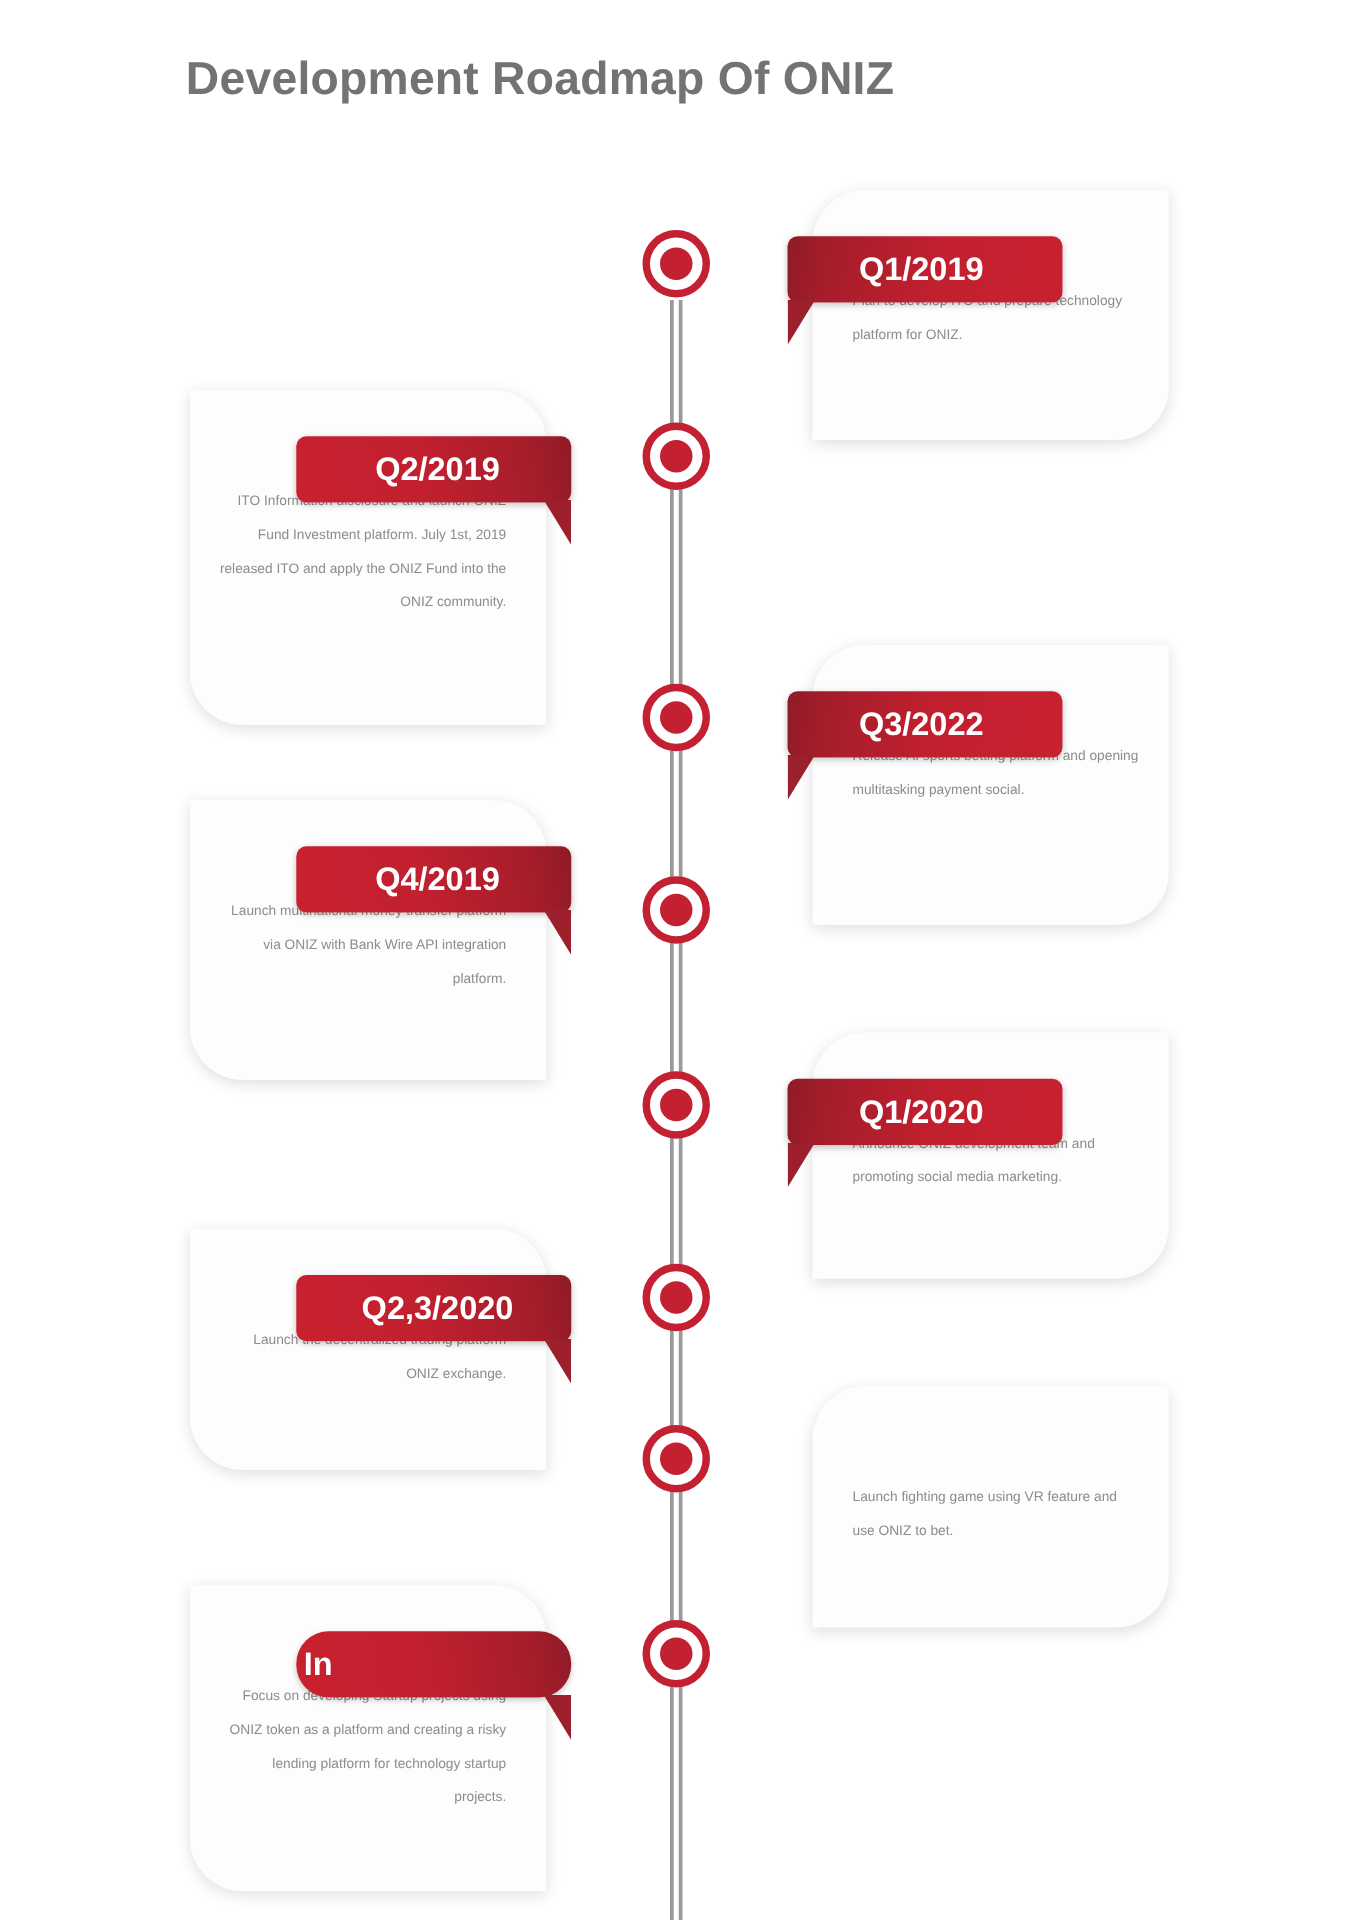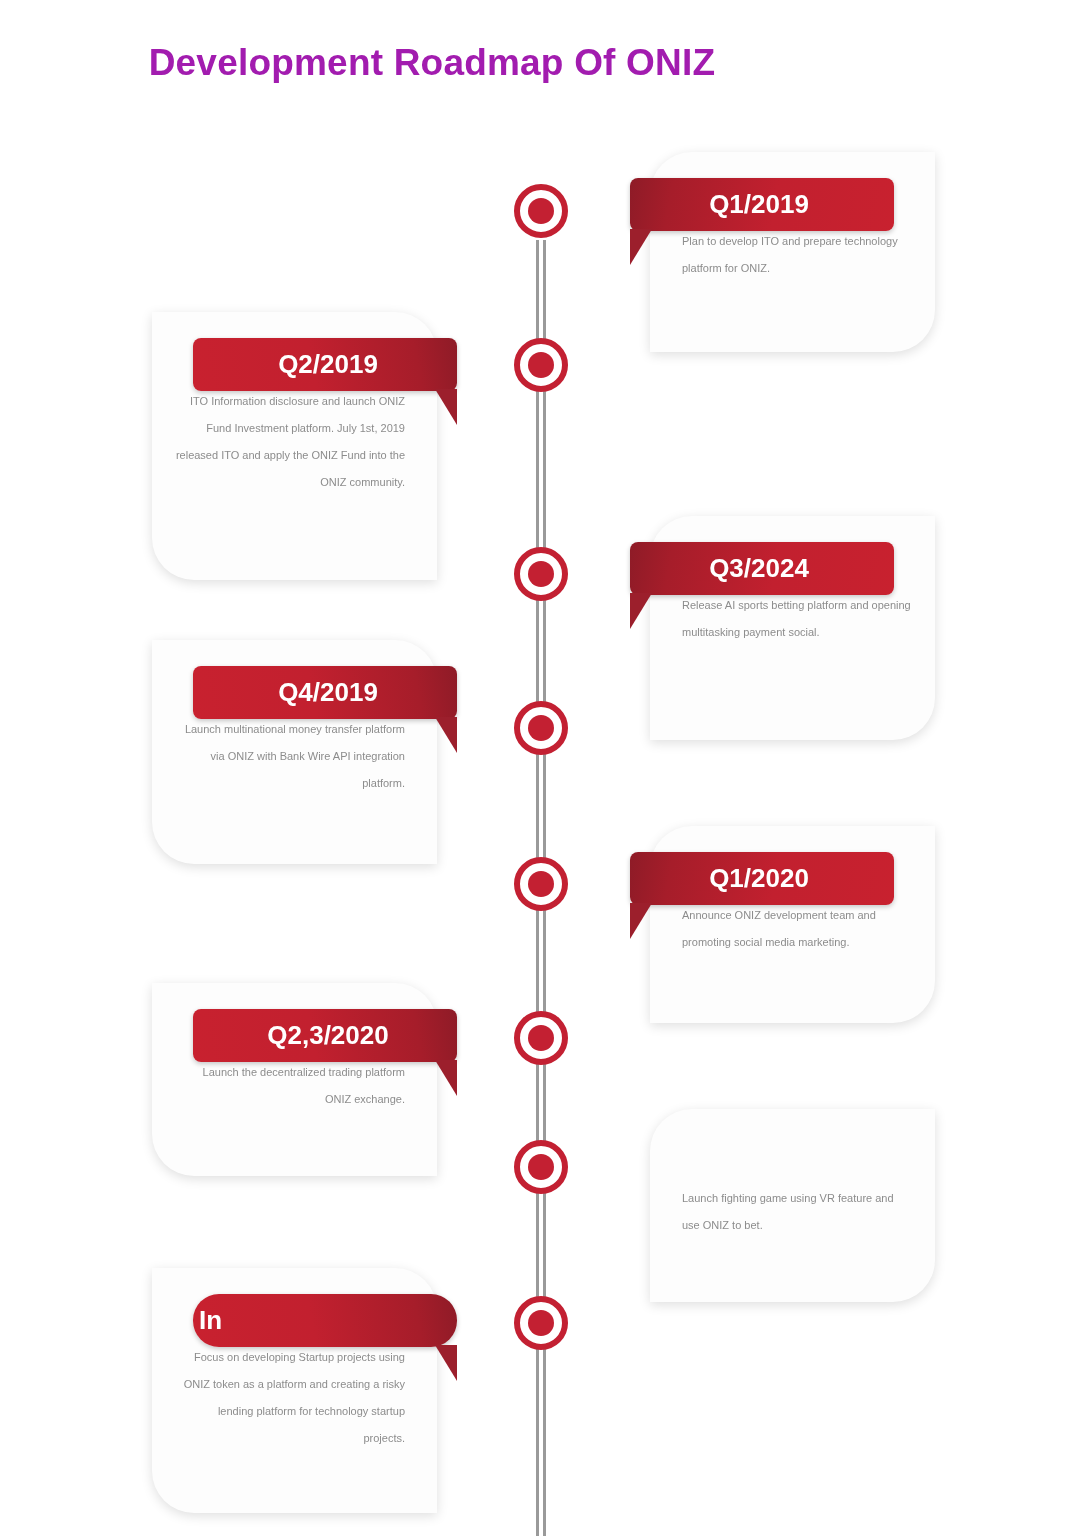--- a/index.html
+++ b/index.html
@@ -17,21 +17,21 @@
 
   
   .page-title {
     position: absolute;
     top: 42px;
     left: 0;
     width: 864px;
     text-align: center;
     font-size: 37px;
     font-weight: bold;
-    color: #a21caf;
+    color: #737373;
     letter-spacing: 0.2px;
   }
 
   
   .spine {
     position: absolute;
     left: 536px;
     top: 240px;
     width: 10px;
     height: 1296px;
@@ -88,22 +88,23 @@
     color: #8c8c8c;
     padding: 20px 22px 28px 22px;
   }
   .card.right .card-body { text-align: left; padding-left: 32px; }
   .card.left .card-body  { text-align: right; padding-right: 32px; }
 
   
   .ribbon {
     position: absolute;
     height: 53px;
-    width: 264px;
+    width: 220px;
     z-index: 4;
+    margin-top: 11px;
   }
   .ribbon .ribbon-bar {
     position: absolute;
     inset: 0;
     border-radius: 8px;
     color: #ffffff;
     font-size: 26px;
     font-weight: bold;
     line-height: 53px;
     box-sizing: border-box;
@@ -183,21 +184,21 @@
 <div class="card left" style="top:312px; height:268px;">
   <div class="ribbon left-card">
     <div class="ribbon-bar">Q2/2019</div>
     <div class="tail"></div>
   </div>
   <div class="card-body" style="padding-top:76px">ITO Information disclosure and launch ONIZ Fund Investment platform. July 1st, 2019 released ITO and apply the ONIZ Fund into the ONIZ community.</div>
 </div>
 
 <div class="card right" style="top:516px; height:224px;">
   <div class="ribbon right-card">
-    <div class="ribbon-bar">Q3/2024</div>
+    <div class="ribbon-bar">Q3/2022</div>
     <div class="tail"></div>
   </div>
   <div class="card-body" style="padding-top:76px">Release AI sports betting platform and opening multitasking payment social.</div>
 </div>
 
 <div class="card left" style="top:640px; height:224px;">
   <div class="ribbon left-card">
     <div class="ribbon-bar">Q4/2019</div>
     <div class="tail"></div>
   </div>

